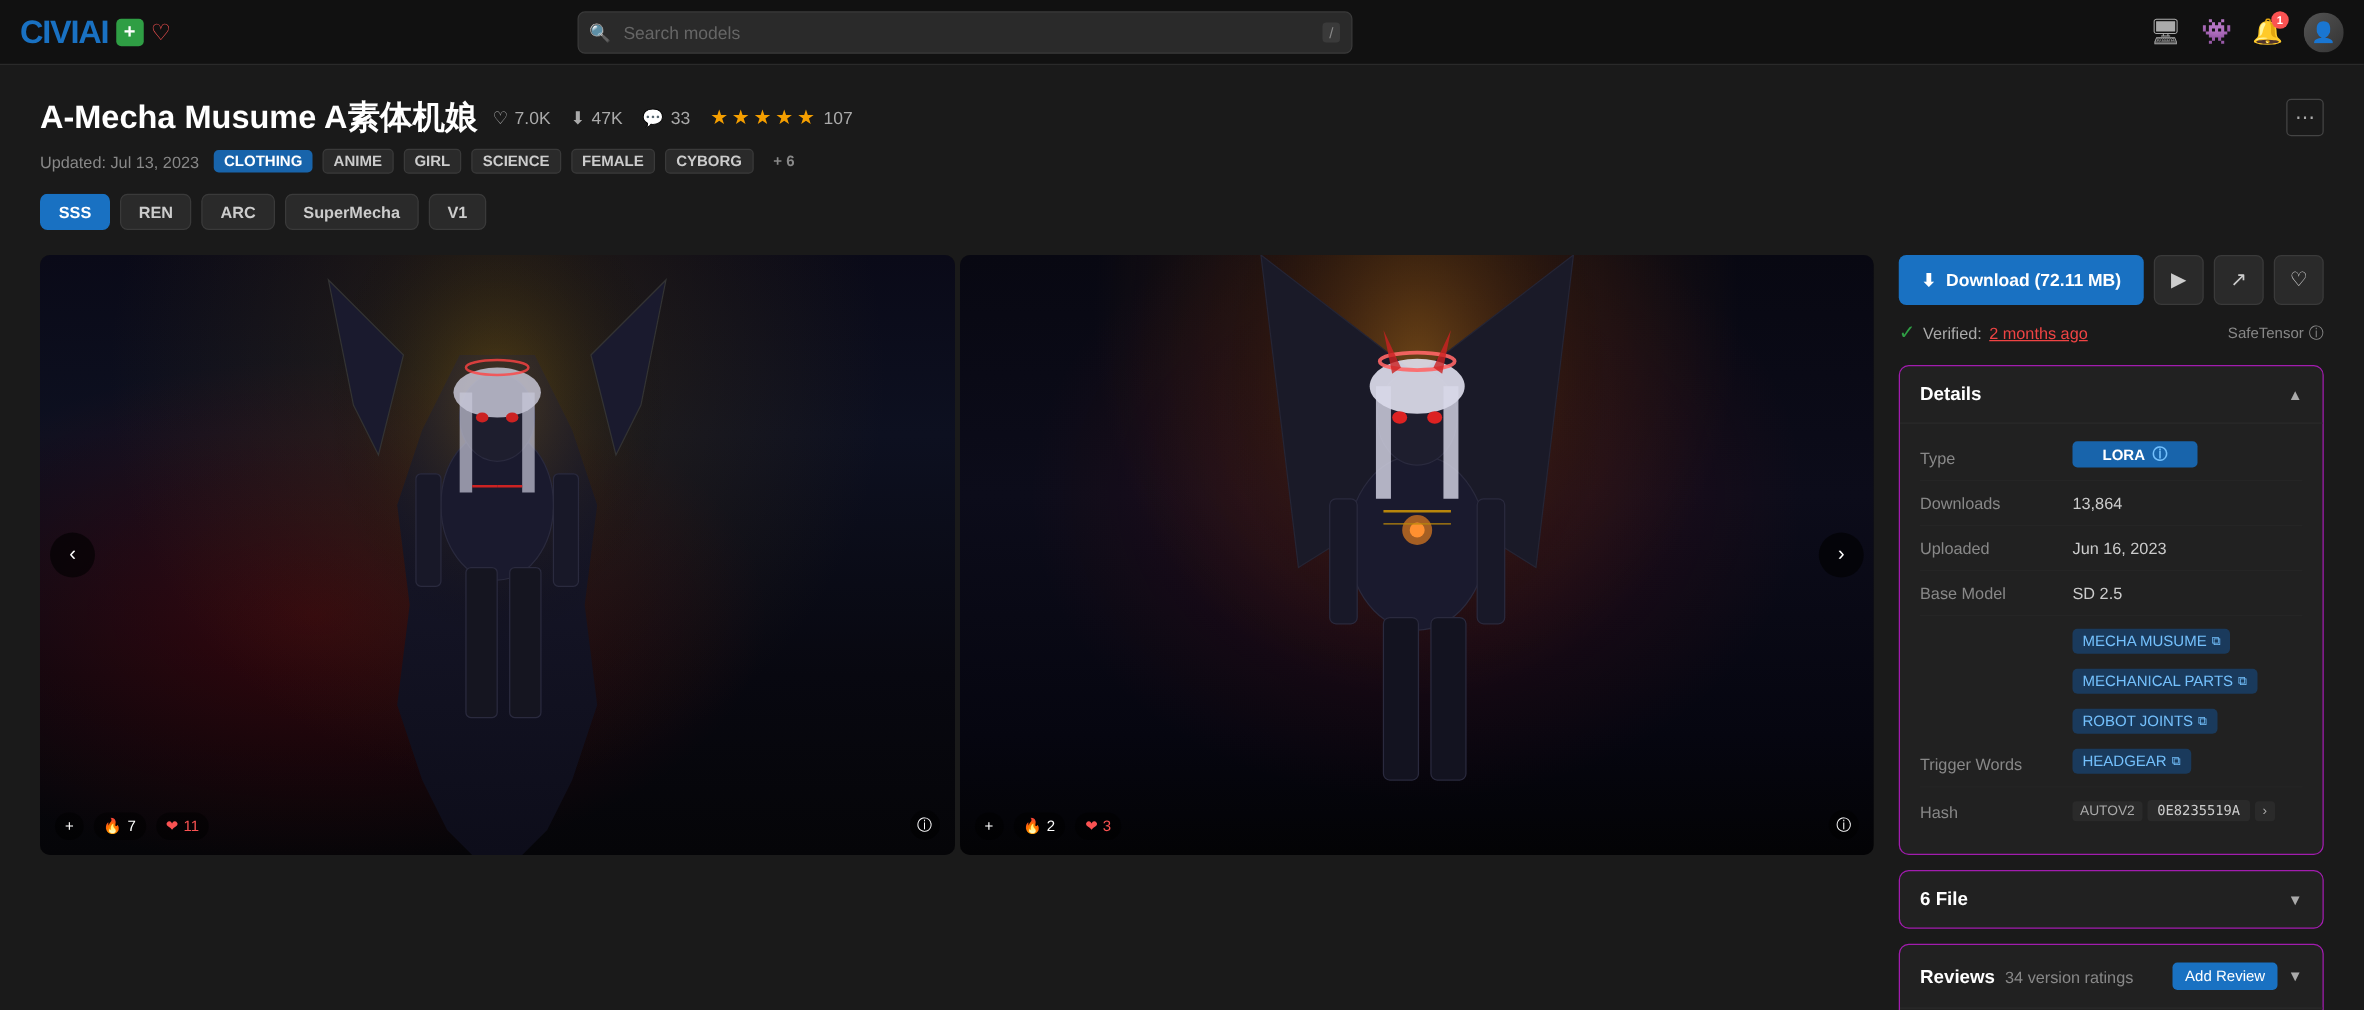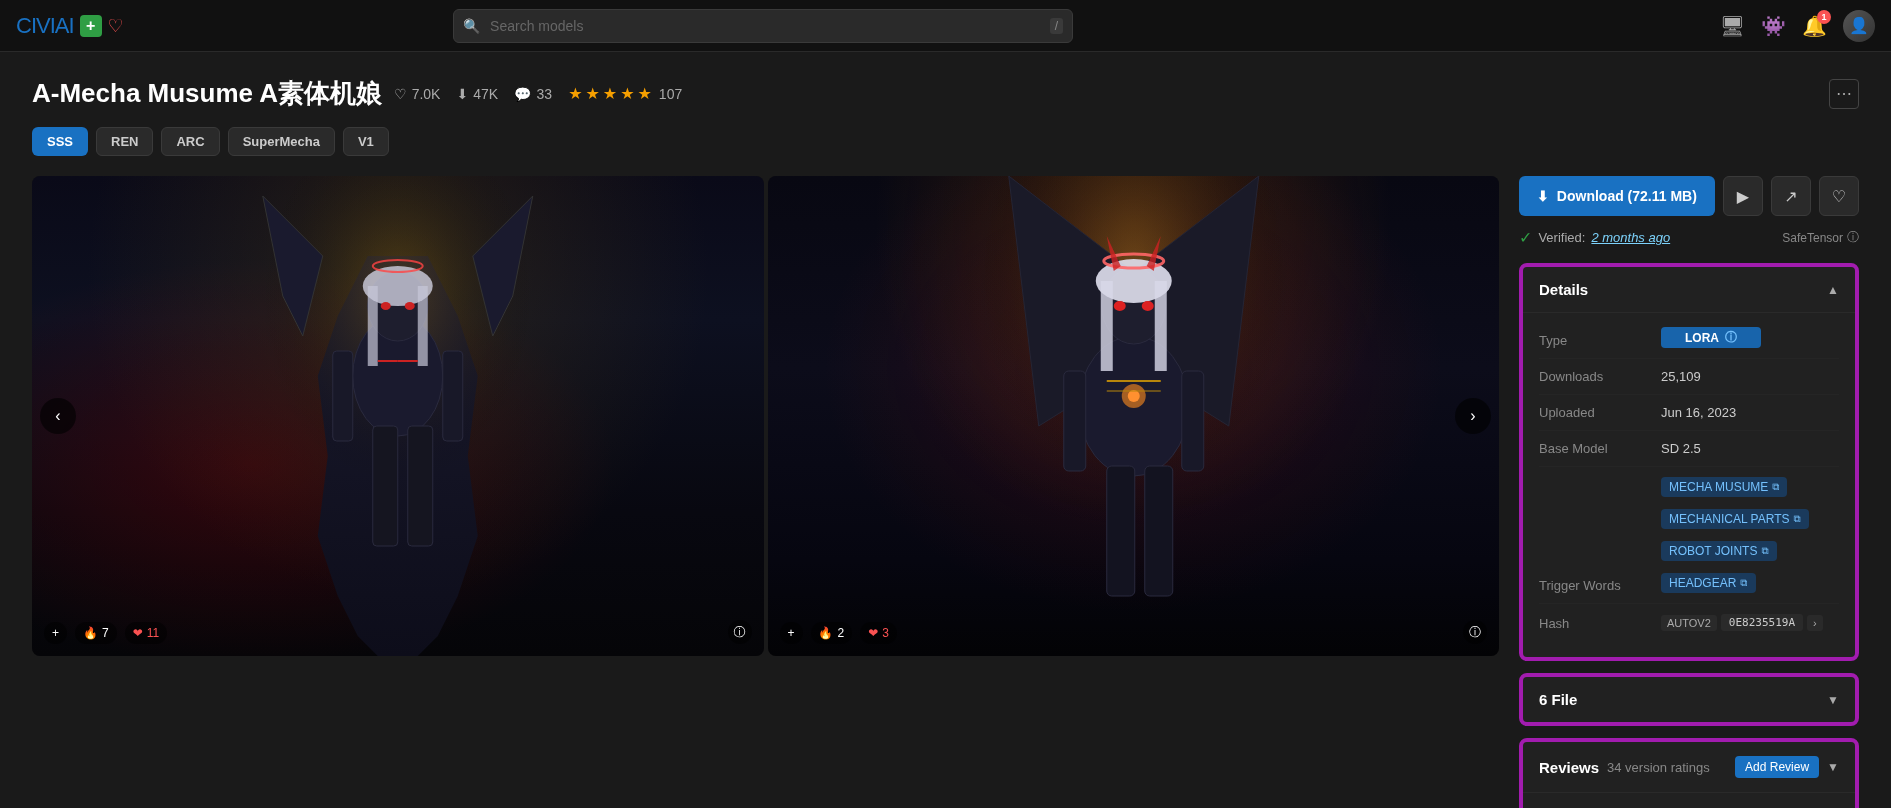--- a/index.html
+++ b/index.html
@@ -24,22 +24,22 @@
       position: fixed;
       top: 0; left: 0; right: 0;
       z-index: 100;
     }
     .logo {
       display: flex;
       align-items: center;
       gap: 6px;
     }
     .logo-text {
-      font-size: 22px;
-      font-weight: 400;
+      font-size: 26px;
+      font-weight: 700;
       letter-spacing: -1px;
       color: #fff;
     }
     .logo-text span { color: #1971c2; }
     .logo-plus {
       width: 22px; height: 22px;
       background: #2f9e44;
       border-radius: 4px;
       display: flex; align-items: center; justify-content: center;
       font-size: 16px; font-weight: bold; color: #fff;
@@ -344,30 +344,30 @@
       display: flex;
       align-items: center;
       justify-content: space-between;
       margin-bottom: 16px;
     }
     .verified-badge {
       display: flex; align-items: center; gap: 6px;
       font-size: 13px; color: #aaa;
     }
     .verified-icon { color: #2f9e44; font-size: 16px; }
-    .verified-link { color: #7dd3fc; text-decoration: underline; cursor: pointer; font-style: italic; }
+    .verified-link { color: #ef4444; text-decoration: underline; cursor: pointer; }
     .safetensor-info {
       display: flex; align-items: center; gap: 4px;
       font-size: 12px; color: #888;
     }
 
     
     .panel {
       background: #212121;
-      border: 4px solid #a21caf;
+      border: 1px solid #a21caf;
       border-radius: 8px;
       margin-bottom: 12px;
     }
     .panel-header {
       display: flex;
       align-items: center;
       justify-content: space-between;
       padding: 14px 16px;
       cursor: pointer;
     }
@@ -570,20 +570,30 @@
           <span class="star">★</span>
           <span class="star">★</span>
           <span class="star">★</span>
           <span class="rating-count">107</span>
         </div>
       </div>
 
       <button class="more-btn">⋯</button>
     </div>
 
+    <div class="model-meta">
+      <span class="meta-date">Updated: Jul 13, 2023</span>
+      <span class="tag tag-clothing">CLOTHING</span>
+      <span class="tag tag-default">ANIME</span>
+      <span class="tag tag-default">GIRL</span>
+      <span class="tag tag-default">SCIENCE</span>
+      <span class="tag tag-default">FEMALE</span>
+      <span class="tag tag-default">CYBORG</span>
+      <span class="tag tag-more">+ 6</span>
+    </div>
   </div>
 
   <div class="version-tabs">
     <button class="vtab vtab-active">SSS</button>
     <button class="vtab vtab-default">REN</button>
     <button class="vtab vtab-default">ARC</button>
     <button class="vtab vtab-default">SuperMecha</button>
     <button class="vtab vtab-default">V1</button>
   </div>
 
@@ -742,21 +752,21 @@
             <div class="detail-value">
               <span class="lora-badge">
                 <span>LORA</span>
                 <span class="lora-info-icon">ⓘ</span>
               </span>
             </div>
           </div>
 
           <div class="detail-row">
             <span class="detail-label">Downloads</span>
-            <span class="detail-value">25,109</span>
+            <span class="detail-value">13,864</span>
           </div>
 
           <div class="detail-row">
             <span class="detail-label">Uploaded</span>
             <span class="detail-value">Jun 16, 2023</span>
           </div>
 
           <div class="detail-row">
             <span class="detail-label">Base Model</span>
             <span class="detail-value">SD 2.5</span>

